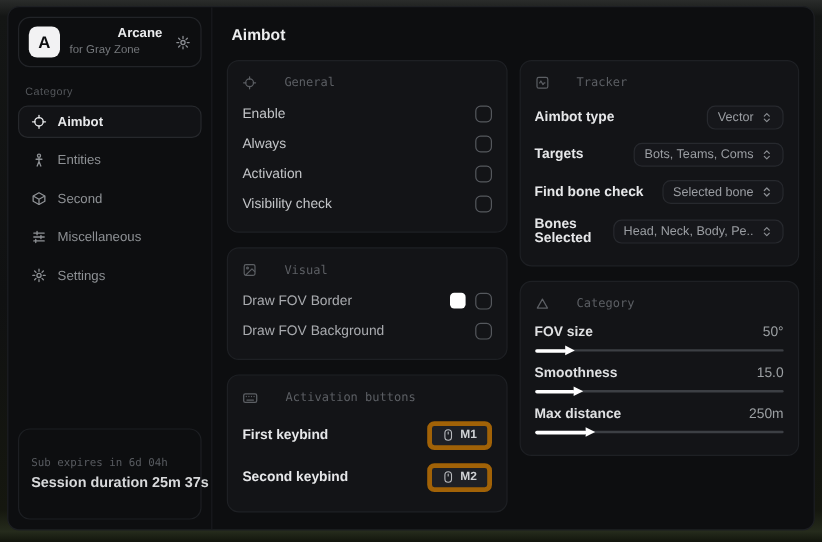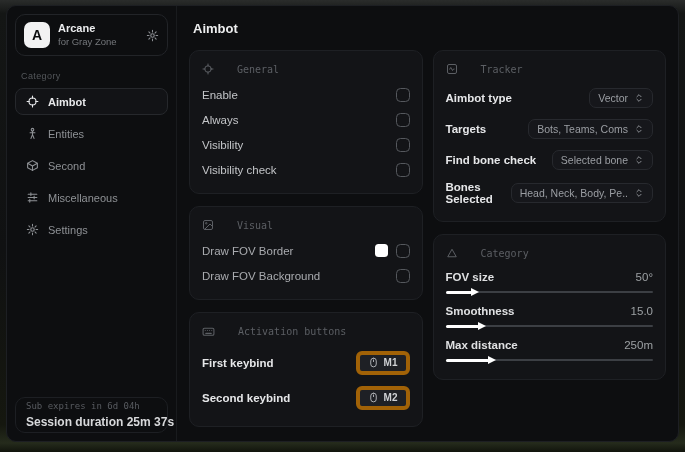--- a/index.html
+++ b/index.html
@@ -19,35 +19,35 @@
   .logo-card {
     border:1px solid #222428; border-radius:10px; padding:7px 8px;
     display:flex; align-items:center; gap:8px;
   }
   .logo-badge {
     width:26px; height:26px; border-radius:7px; background:#f2f2f3;
     color:#0c0d0f; font-weight:bold; font-size:14px;
     display:flex; align-items:center; justify-content:center; flex-shrink:0;
   }
   .logo-text { flex:1; min-width:0; }
-  .logo-title { font-size:11px; font-weight:bold; color:#ebecee; line-height:1.25; }
+  .logo-title { font-size:11px; font-weight:bold; color:#ebecee; line-height:1.25;margin-left:40px; }
   .logo-sub { font-size:9.5px; color:#75787c; line-height:1.25; }
   .logo-gear { color:#8c8f94; display:flex; }
   .category-label { font-size:9px; color:#54575b; letter-spacing:.4px; margin:15px 6px 7px; }
   .nav { display:flex; flex-direction:column; gap:5px; }
   .nav-item {
     display:flex; align-items:center; gap:9px; padding:6px 10px;
     border-radius:8px; border:1px solid transparent;
     color:#8e9195; font-size:11px; cursor:pointer;
   }
   .nav-item.active { border-color:#26282c; background:#121316; color:#e8e9eb; font-weight:bold; }
   .nav-item .ic { display:flex; color:inherit; }
   .status-card {
     position:absolute; left:8px; right:8px; bottom:8px;
-    border:1px solid #1d1f23; border-radius:10px; padding:3px 10px;
+    border:1px solid #1d1f23; border-radius:10px; padding:23px 10px;
   }
   .status-line1 { font-family:"DejaVu Sans Mono", monospace; font-size:9px; color:#585b60; margin-bottom:4px; white-space:nowrap; }
   .status-line2 { font-size:12px; font-weight:bold; color:#d8d9db; white-space:nowrap; }
   
   .main { flex:1; padding:13px 12px; overflow:hidden; }
   .page-title { font-size:13px; font-weight:bold; color:#edeeef; margin:2px 0 14px 4px; }
   .columns { display:flex; gap:10px; align-items:flex-start; }
   .col { flex:1; min-width:0; display:flex; flex-direction:column; gap:12px; }
   .card {
     background:#131417; border:1px solid #1e2024; border-radius:10px;
@@ -188,21 +188,21 @@
           </div>
           <div class="row">
             <span class="row-label">Enable</span>
             <span class="checkbox"></span>
           </div>
           <div class="row">
             <span class="row-label">Always</span>
             <span class="checkbox"></span>
           </div>
           <div class="row">
-            <span class="row-label">Visibility</span>
+            <span class="row-label">Activation</span>
             <span class="checkbox"></span>
           </div>
           <div class="row">
             <span class="row-label">Visibility check</span>
             <span class="checkbox"></span>
           </div>
         </div>
 
         <div class="card">
           <div class="card-head">

